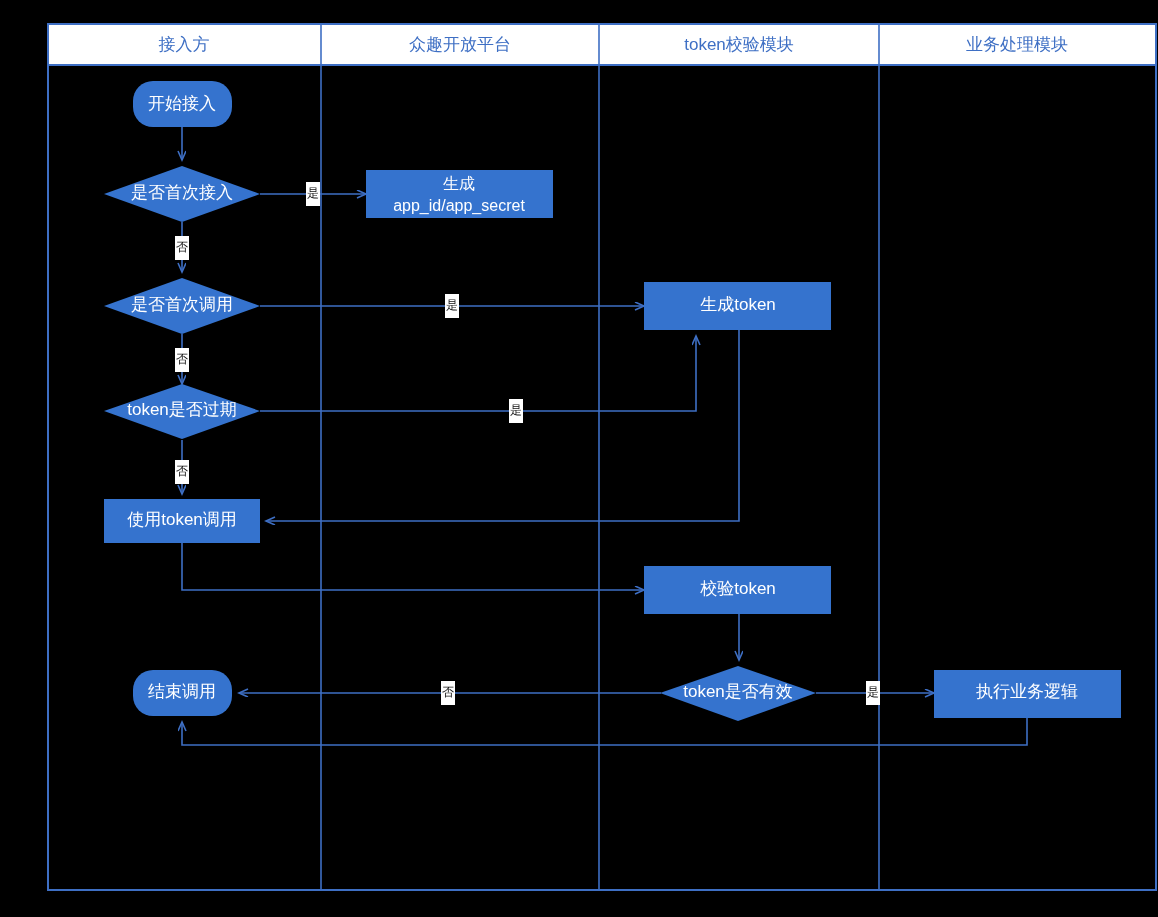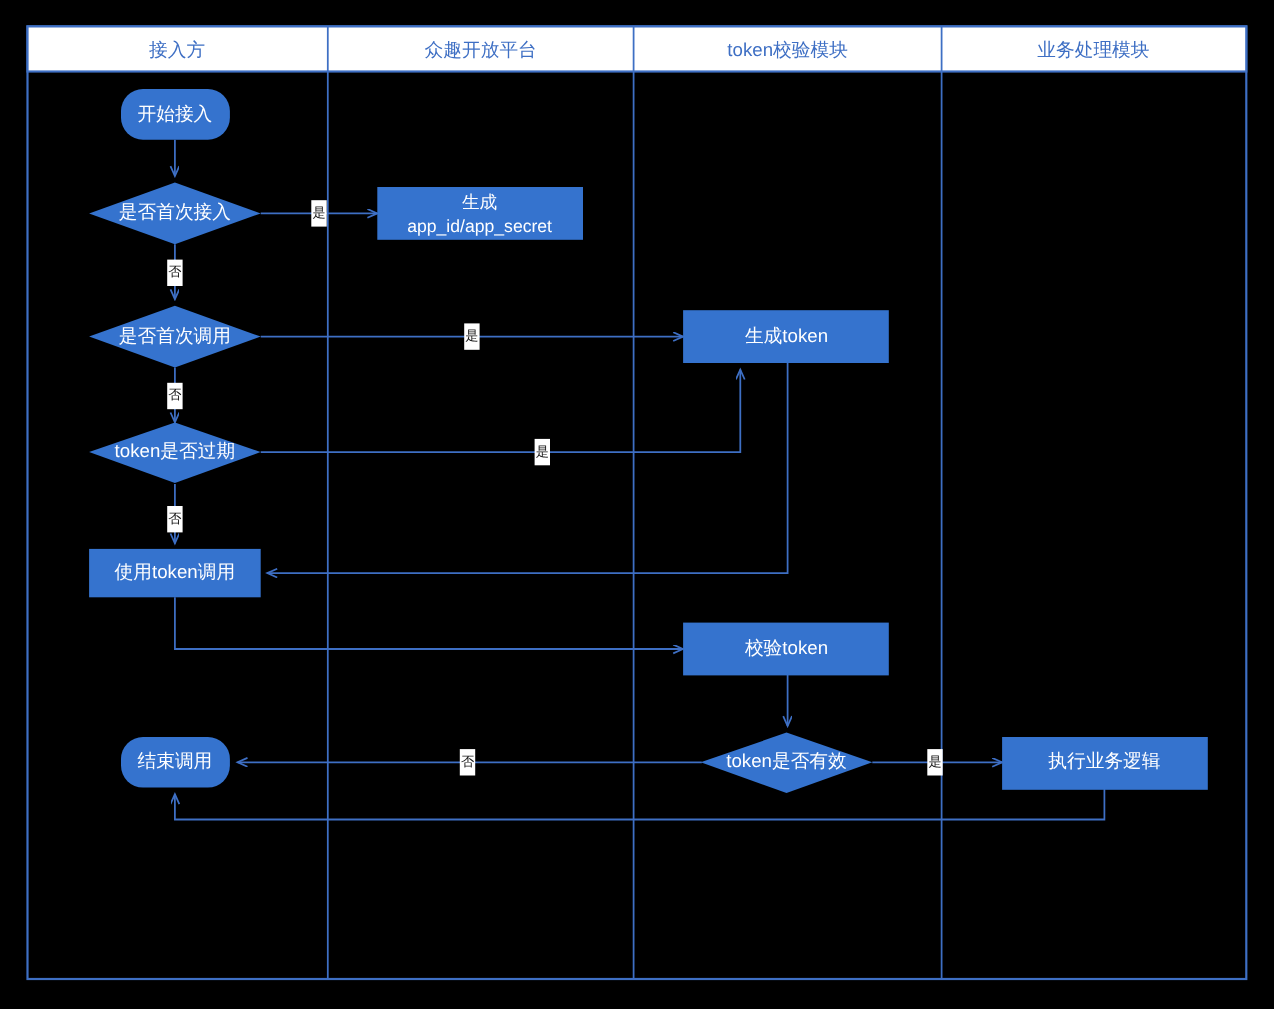--- a/index.html
+++ b/index.html
@@ -11,20 +11,21 @@
     width: 1158px;
     height: 917px;
     overflow: hidden;
     font-family: "Liberation Sans", "DejaVu Sans", sans-serif;
   }
   #canvas {
     position: relative;
     width: 1038px;
     height: 917px;
     background: #000000;
+    margin-left: 23px;
   }
   #diagram-svg {
     position: absolute;
     top: 0;
     left: 0;
     width: 1158px;
     height: 917px;
   }
   .lane-title {
     fill: #3E6FC4;

